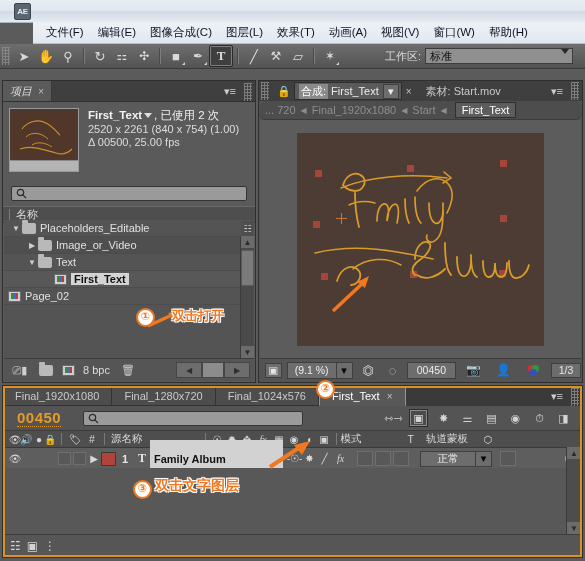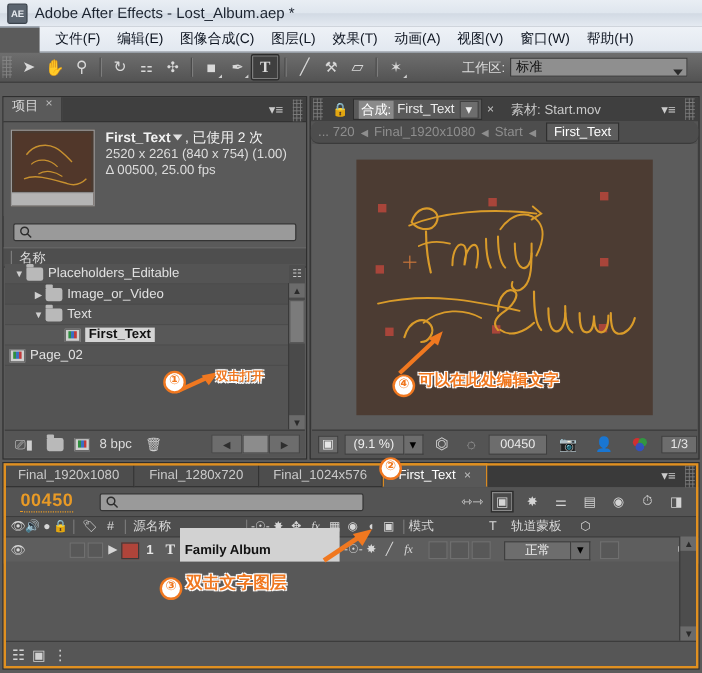--- a/index.html
+++ b/index.html
@@ -13,21 +13,21 @@
   .app{position:relative;width:585px;height:561px;background:#5b5b5b;}
 
   
   .titlebar{
     position:absolute;left:0;top:0;width:585px;height:22px;
     background:linear-gradient(to bottom,#e9eef4 0%,#dfe6ee 48%,#d2dae4 52%,#e4eaf1 100%);
     border-bottom:1px solid #a9b6c4;
     display:flex;align-items:center;
   }
   .titlebar .winicon{
-    width:15px;height:15px;margin-left:6px;margin-right:6px;
+    width:15px;height:15px;margin-left:14px;margin-right:6px;
     background:#5b6570;border:1px solid #3b434c;border-radius:2px;
     color:#e6eaef;font-size:8px;font-weight:bold;
     display:flex;align-items:center;justify-content:center;letter-spacing:-.3px;
   }
   .titlebar .wintitle{font-size:12.5px;color:#1c2430;}
 
   
   .menubar{
     position:absolute;left:0;top:22px;width:585px;height:22px;
     background:linear-gradient(to bottom,#eef2f7,#e2e8f0);
@@ -49,28 +49,28 @@
     background-size:3px 3px;opacity:.8;}
   .tool{width:22px;height:20px;display:flex;align-items:center;justify-content:center;
         color:#d9d9d9;position:relative;}
   .tool.sel{background:#3f3f3f;border:1px solid #2b2b2b;box-shadow:inset 0 0 0 1px #7e7e7e;border-radius:2px;}
   .tool .cnr{position:absolute;right:2px;bottom:1px;width:0;height:0;
      border-left:3px solid transparent;border-bottom:3px solid #cfcfcf;}
   .tsep{width:1px;height:16px;background:#4a4a4a;border-right:1px solid #7d7d7d;margin:0 4px;}
   .wsarea{margin-left:auto;display:flex;align-items:center;padding-right:12px;}
   .wsarea .lbl{color:#dcdcdc;font-size:11px;margin-right:4px;}
   .wsdd{width:148px;height:16px;background:#8f8f8f;border:1px solid #3c3c3c;
-    display:flex;align-items:flex-end;color:#111;font-size:11px;padding-left:4px;box-sizing:border-box;}
+    display:flex;align-items:flex-start;color:#111;font-size:11px;padding-left:4px;box-sizing:border-box;}
   .wsdd .arw{margin-left:auto;margin-right:3px;border-left:4px solid transparent;border-right:4px solid transparent;border-top:5px solid #2b2b2b;}
 
   
   .panel{position:absolute;background:#5a5a5a;box-sizing:border-box;}
   .ptabbar{height:20px;background:#3f3f3f;display:flex;align-items:stretch;border-bottom:1px solid #303030;}
-  .ptab{display:flex;align-items:flex-start;padding:0 7px;font-size:11px;color:#d8d8d8;
-        background:#5a5a5a;border-right:1px solid #3a3a3a;}
+  .ptab{display:flex;align-items:center;padding:0 7px;font-size:11px;color:#d8d8d8;
+        background:#5a5a5a;border-right:1px solid #3a3a3a;font-style:italic;}
   .ptab .x{margin-left:6px;font-size:10px;color:#bdbdbd;}
   .pmenu{margin-left:auto;display:flex;align-items:center;padding:0 6px;color:#ccc;font-size:11px;}
 
   
   #project{left:2px;top:80px;width:254px;height:303px;border:1px solid #2f2f2f;}
   .projinfo{height:78px;background:#5a5a5a;display:flex;padding:6px 4px 0 6px;box-sizing:border-box;}
   .thumb{width:70px;height:64px;border:1px solid #9a9a9a;background:#4a3a30;box-sizing:border-box;
          position:relative;overflow:hidden;}
   .thumb .tin{position:absolute;left:2px;top:2px;right:2px;bottom:12px;background:#51372a;}
   .thumb .tbar{position:absolute;left:0;right:0;bottom:0;height:10px;background:#b4b4b4;border-top:1px solid #8a8a8a;}
@@ -197,21 +197,20 @@
        background:#fff;color:#f07820;margin-right:3px;vertical-align:-2px;}
   svg.arrow{position:absolute;overflow:visible;pointer-events:none;}
 </style>
 </head>
 <body>
 
 <div class="app">
 
   <div class="titlebar">
     <div class="winicon">AE</div>
-    <div class="wintitle">Adobe After Effects - Lost_Album.aep *</div>
   </div>
 
   <div class="menubar">
     <div class="mi">文件(F)</div>
     <div class="mi">编辑(E)</div>
     <div class="mi">图像合成(C)</div>
     <div class="mi">图层(L)</div>
     <div class="mi">效果(T)</div>
     <div class="mi">动画(A)</div>
     <div class="mi">视图(V)</div>
@@ -411,23 +410,20 @@
             <path d="M212 128 C212 140,214 144,218 145 C224 146,230 140,232 132" stroke-width="1.8"></path>
             <path d="M40 148 C44 134,56 130,62 138 C66 144,60 152,54 152" stroke-width="1.8"></path>
             <path d="M56 136 C70 124,90 124,104 132" stroke-width="1.5"></path>
           </g>
         </svg>
 
         <svg class="arrow" style="left:30px;top:140px" width="60" height="42">
           <line x1="6" y1="38" x2="38" y2="8" stroke="#f07820" stroke-width="3.5"></line>
           <polygon points="42,3 30,9 38,15" fill="#f07820"></polygon>
         </svg>
-        <div class="anno" style="left:30px;top:175px;font-size:13px">
-          <span class="num">④</span><span>可以在此处编辑文字</span>
-        </div>
       </div>
     </div>
 
     <div class="compfoot">
       <span class="fbtn" style="width:18px;padding:0">▣</span>
       <span class="zoomdd">
         <span class="v">(9.1 %)</span>
         <span class="a">▾</span>
       </span>
       <span class="fbtn plain" style="font-size:13px;color:#cfcfcf">⏣</span>
@@ -554,21 +550,21 @@
     </div>
   </div>
 
   <svg class="arrow" style="left:146px;top:310px" width="42" height="20">
     <line x1="2" y1="16" x2="26" y2="5" stroke="#f07820" stroke-width="3.5"></line>
     <polygon points="36,0 22,3 28,11" fill="#f07820"></polygon>
   </svg>
   <div class="anno" style="left:136px;top:306px;font-size:13px">
     <span class="num">①</span>
   </div>
-  <div class="anno" style="left:180px;top:307px;font-size:10px">
+  <div class="anno" style="left:172px;top:307px;font-size:13px">
     <span>双击打开</span>
   </div>
 
   <div class="anno" style="left:316px;top:378px;font-size:13px">
     <span class="num">②</span>
   </div>
 
 </div>
 
 </body></html>

